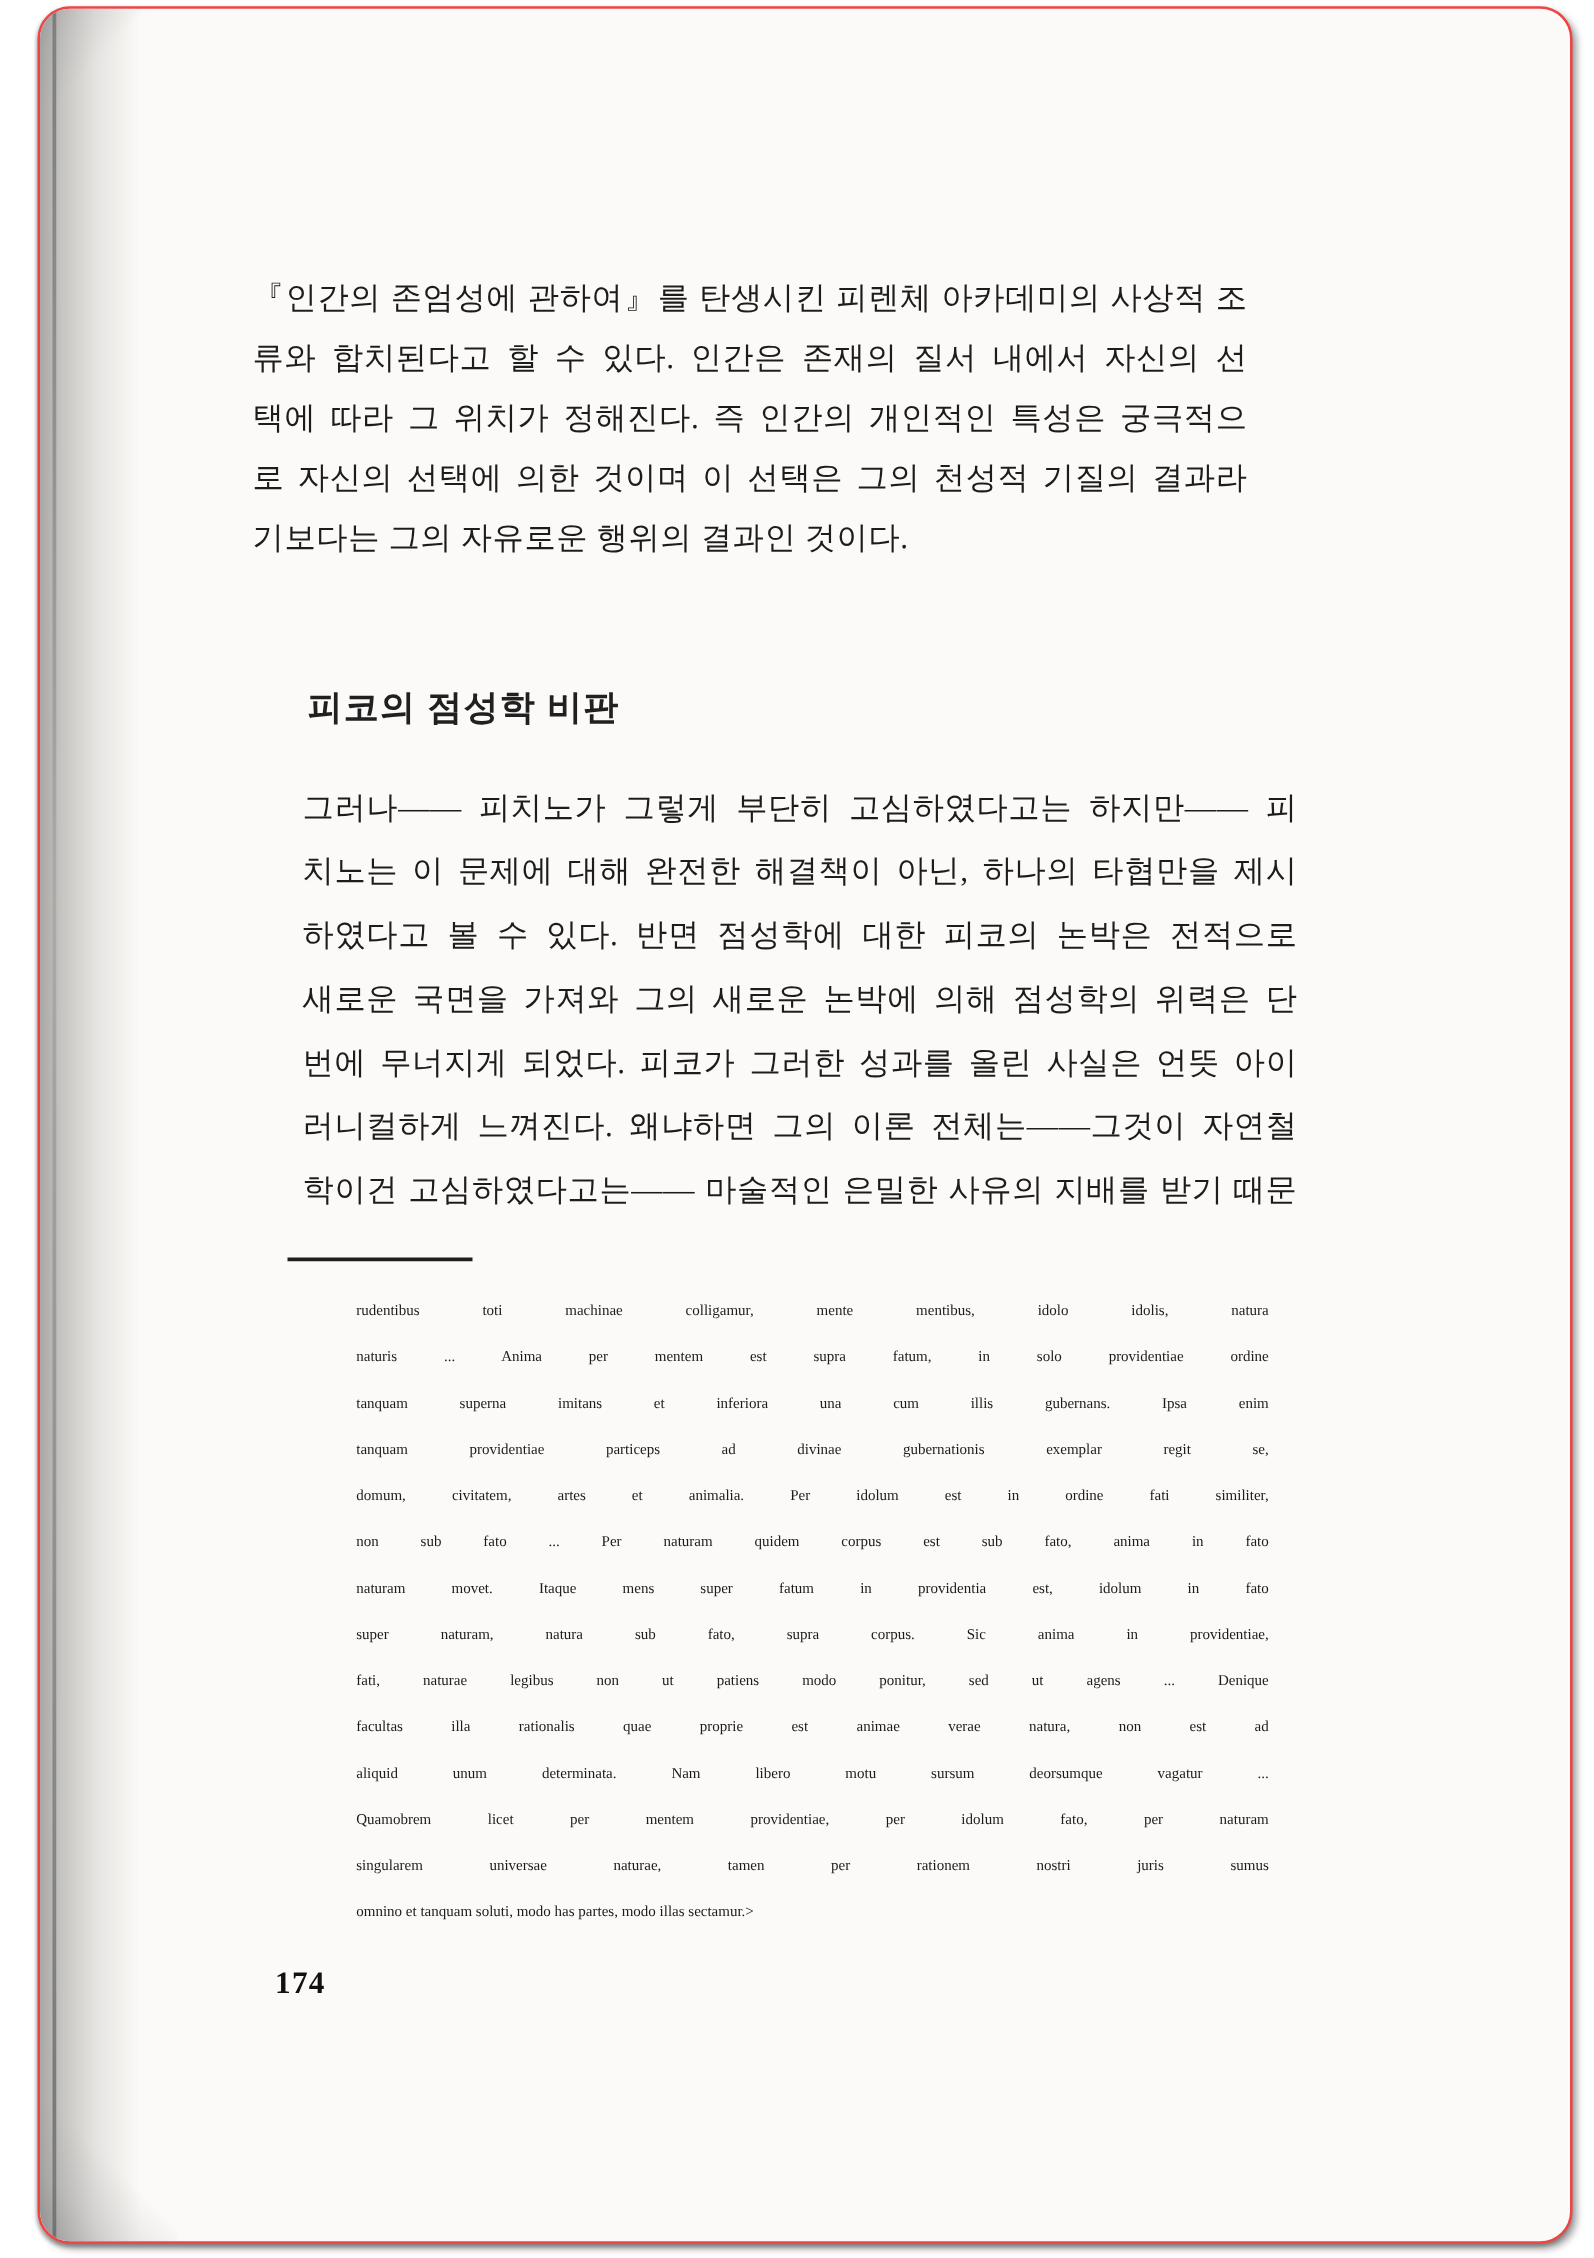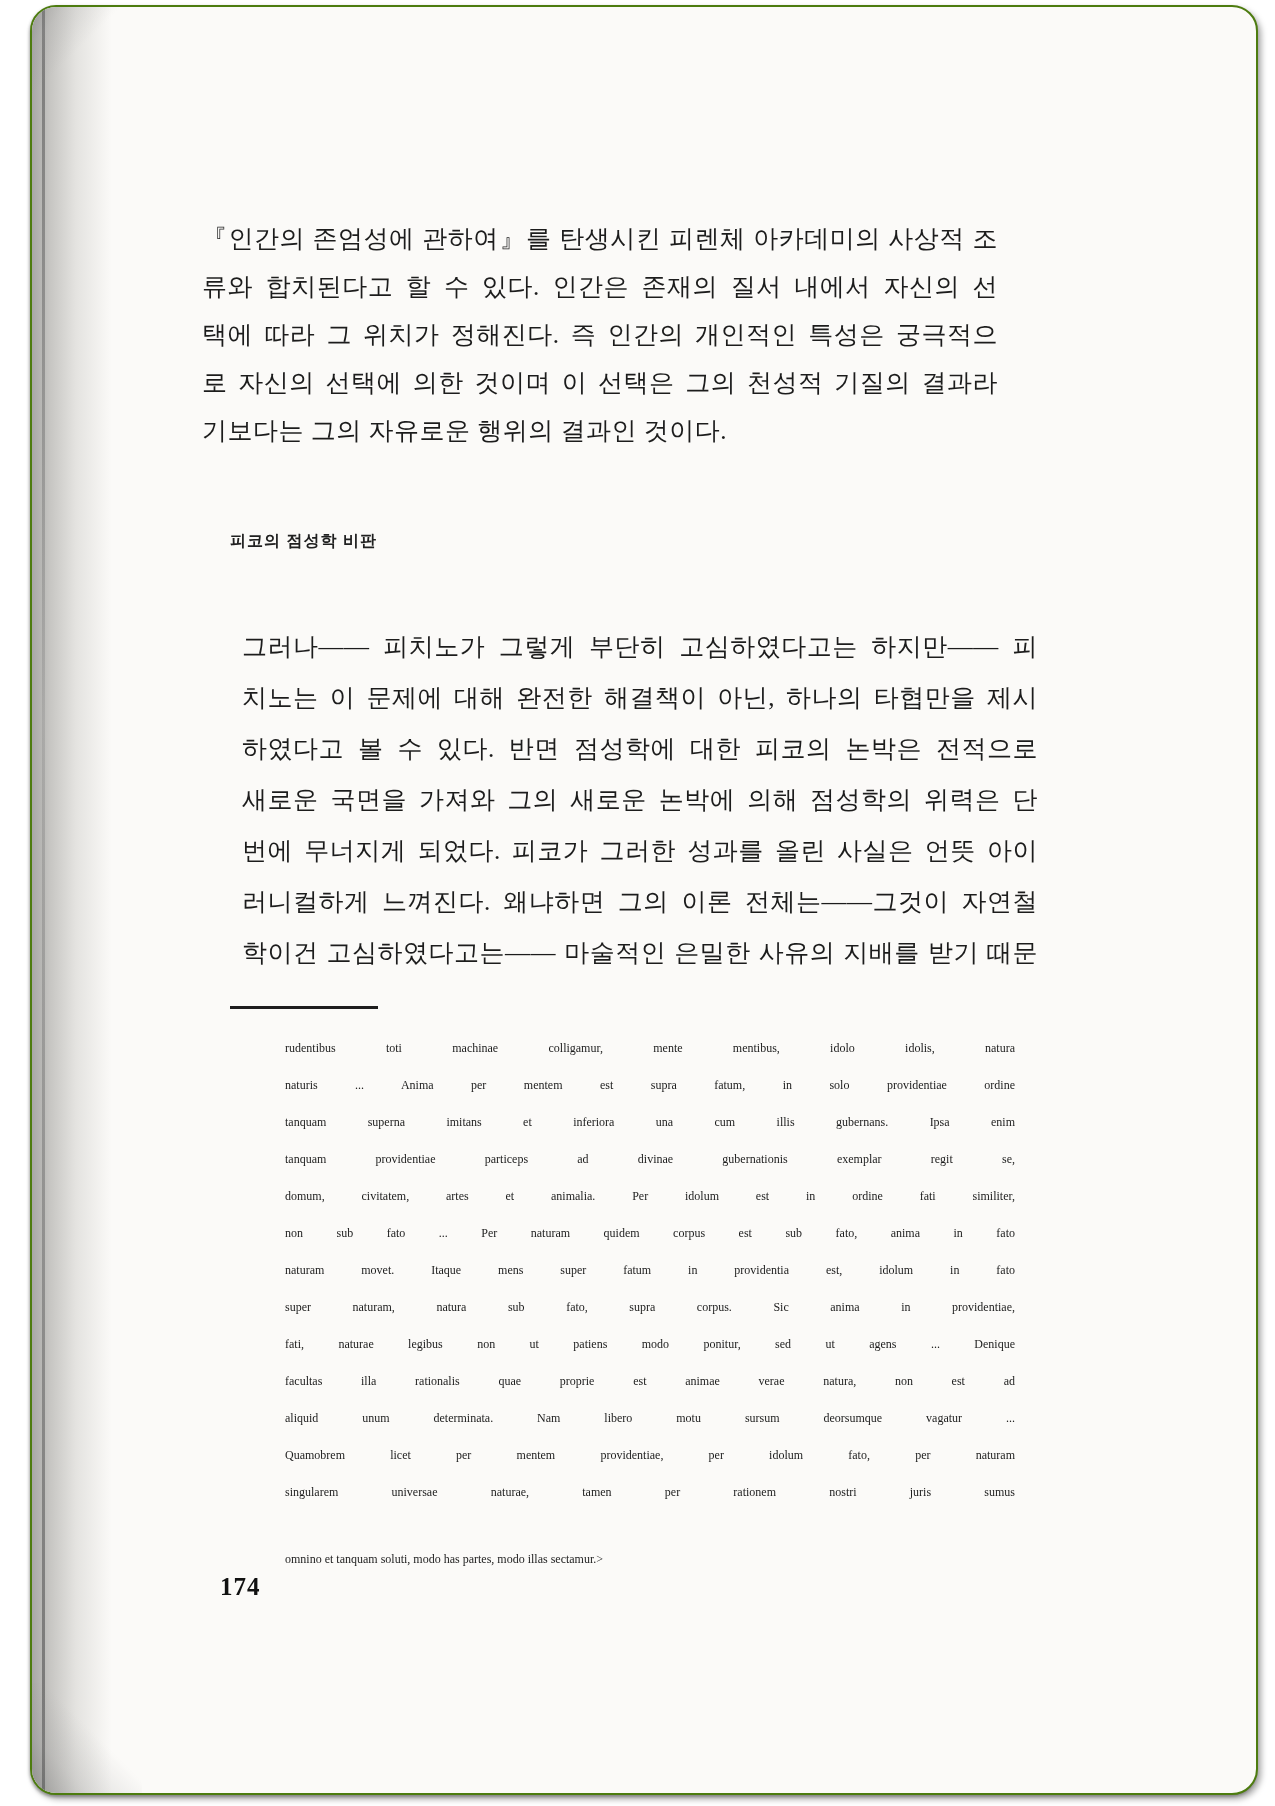--- a/index.html
+++ b/index.html
@@ -9,21 +9,21 @@
     position:relative;
     overflow:hidden;
     font-family:"Liberation Serif","DejaVu Serif",serif;
     color:#1c1c1c;
   }
   .page{
     position:absolute;
     left:30px;top:5px;
     width:1224px;height:1786px;
     background:#fbfaf8;
-    border:2px solid #4d7c0f;
+    border:2px solid #ef4444;
     border-radius:26px;
     box-shadow:3px 4px 6px rgba(0,0,0,0.35), -1px 2px 3px rgba(0,0,0,0.25);
     overflow:hidden;
   }
   
   .page-edge{
     position:absolute;left:0;top:0;bottom:0;width:80px;
     background:linear-gradient(90deg,#a8a8a6 0%,#c6c5c2 22%,#e4e3e0 55%,rgba(251,250,248,0) 100%);
     pointer-events:none;
   }
@@ -59,23 +59,23 @@
     text-align-last:justify;
     white-space:normal;
   }
   .para1{top:208px;}
   .para1 .textline:last-child{text-align-last:left;}
   .para2{top:614px;line-height:51px;margin-left:40px;}
 
   .heading{
     position:absolute;
     left:198px;top:524px;
-    margin:0;
+    margin:16px;
     font-family:"Liberation Sans","DejaVu Sans",sans-serif;
-    font-size:16px;
+    font-size:28px;
     font-weight:600;
     letter-spacing:1px;
     color:#202020;
   }
 
   .footnote-rule{
     position:absolute;
     left:198px;top:999px;
     width:148px;height:3px;
     background:#1e1e1e;
@@ -86,21 +86,21 @@
     top:1023px;
     width:730px;
     font-size:12px;
     line-height:37px;
   }
   .footnote .textline{
     text-align:justify;
     text-align-last:justify;
     white-space:normal;
   }
-  .footnote .textline:last-child{text-align-last:left;margin-top:30px;}
+  .footnote .textline:last-child{text-align-last:left;}
 
   .page-number{
     position:absolute;
     left:188px;top:1566px;
     font-size:25px;
     font-weight:bold;
     letter-spacing:1px;
     color:#111;
   }
 </style>

